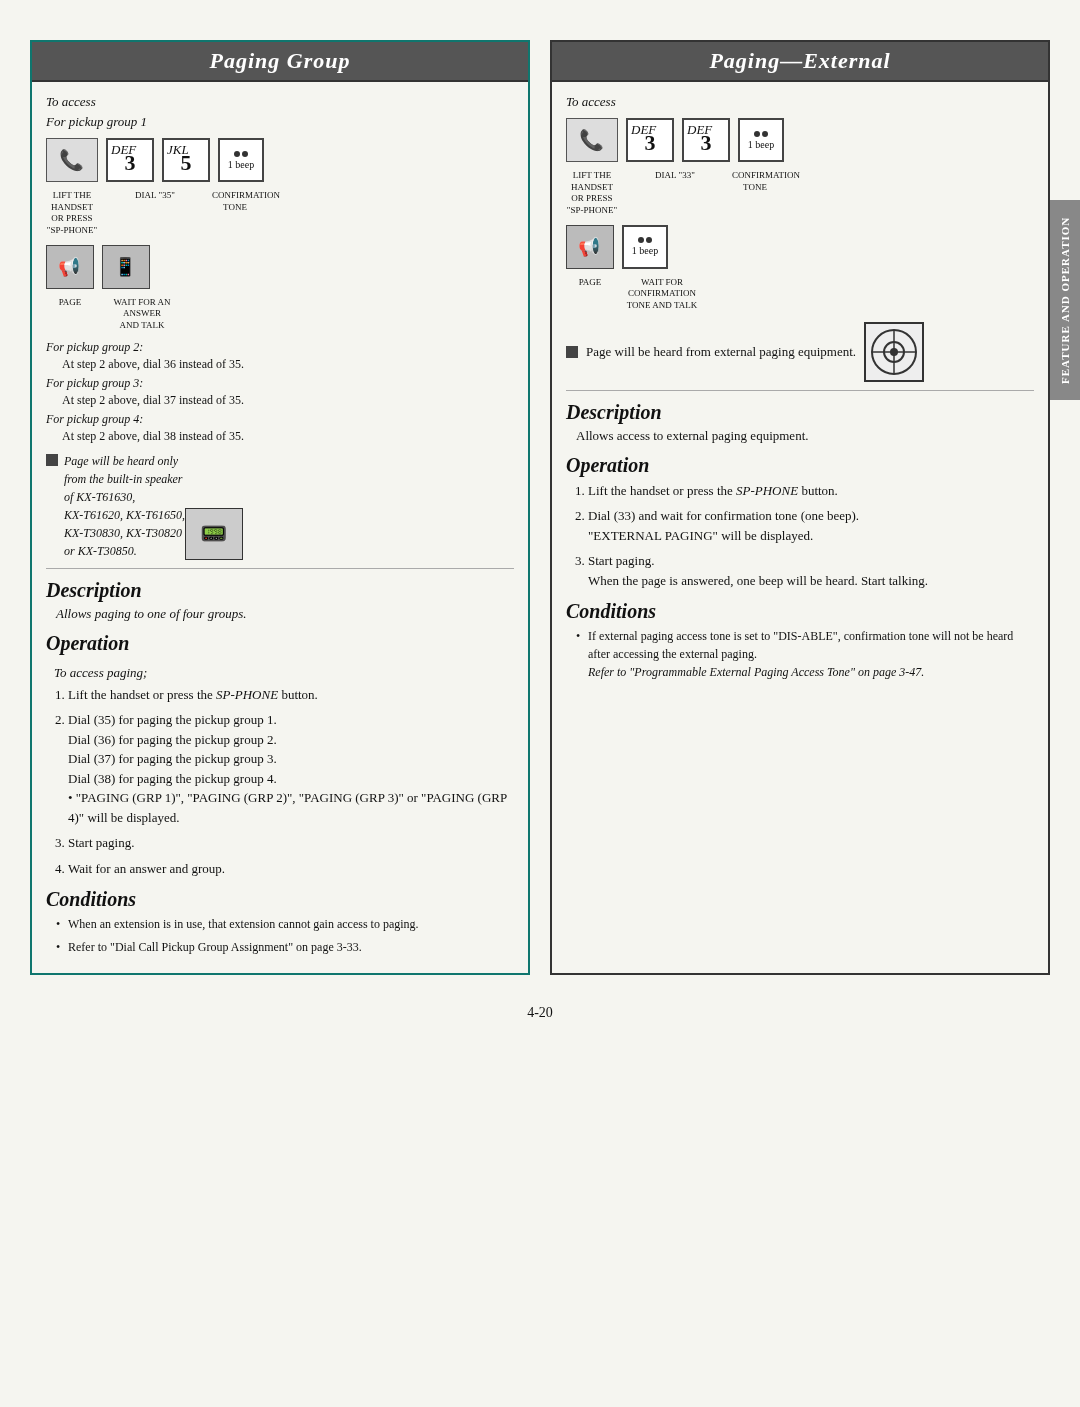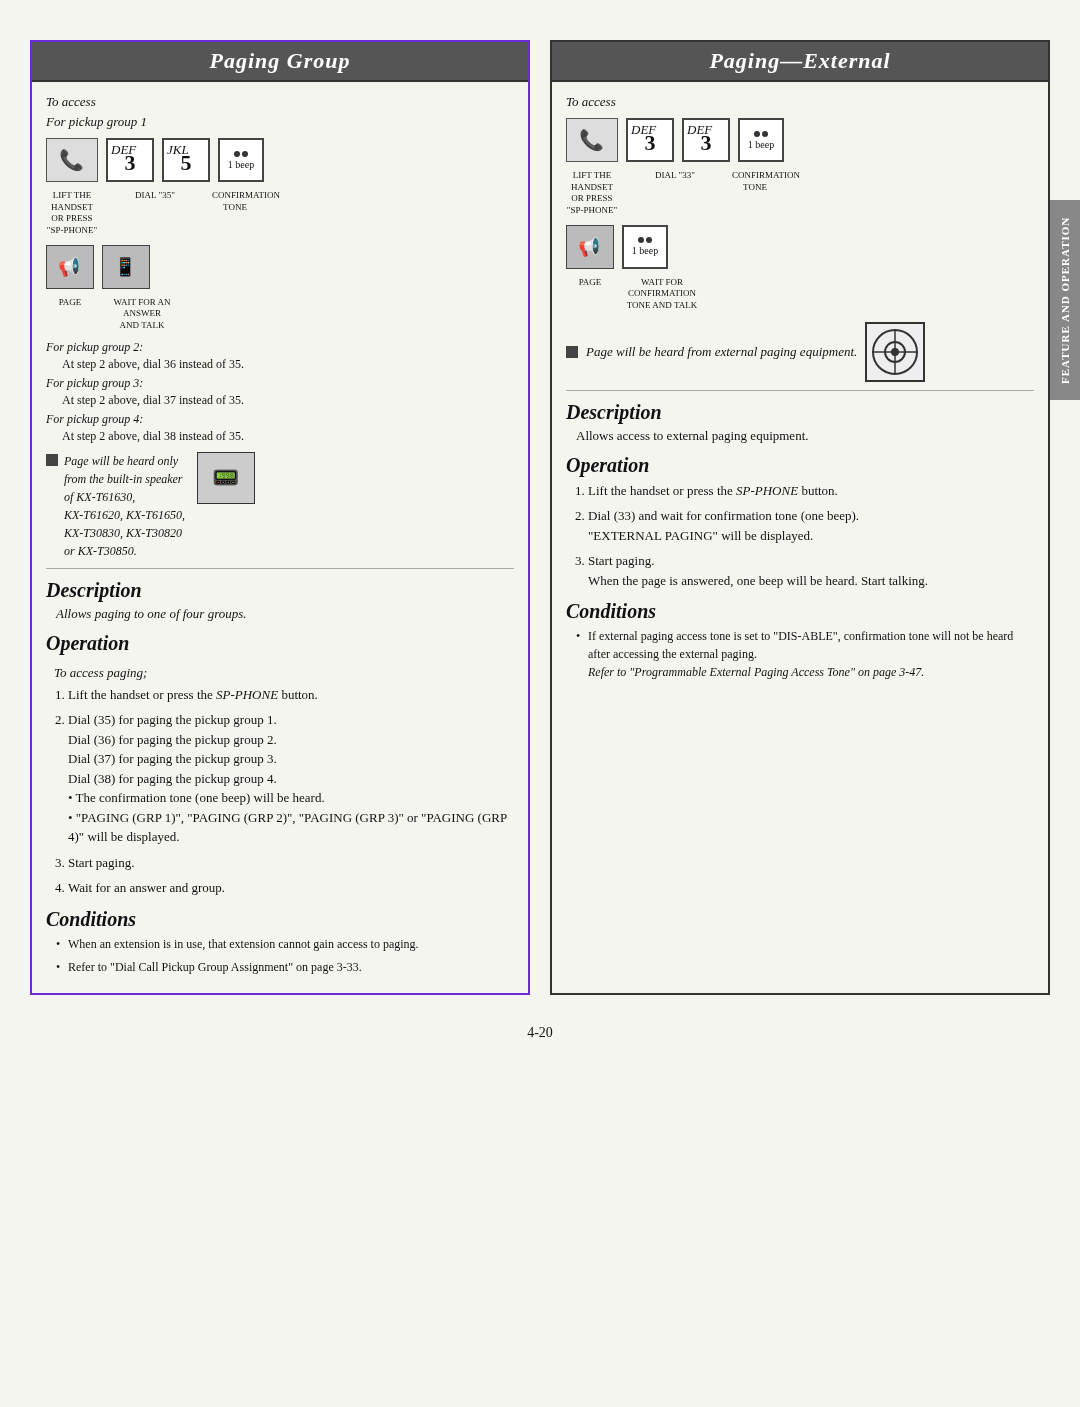--- a/index.html
+++ b/index.html
@@ -16,21 +16,21 @@
       flex-direction: column;
       width: 100%;
     }
     .two-col {
       display: flex;
       gap: 20px;
       width: 100%;
     }
     .col-left {
       flex: 1;
-      border: 2px solid #6d28d9;
+      border: 2px solid #0f766e;
       padding: 0;
       position: relative;
     }
     .col-right {
       flex: 1;
       border: 2px solid #333;
       padding: 0;
       position: relative;
     }
     .section-title {
@@ -272,43 +272,41 @@
       margin: 8px 0;
     }
     .paging-ext-note .note-square {
       width: 12px;
       height: 12px;
       background: #444;
       flex-shrink: 0;
     }
     .paging-ext-note .note-text {
       font-size: 13px;
-      font-style: italic;
       line-height: 1.4;
     }
     .speaker-ext-icon {
       width: 60px;
       height: 60px;
       border: 2px solid #333;
       background: #eee;
       display: flex;
       align-items: center;
       justify-content: center;
       font-size: 26px;
       flex-shrink: 0;
     }
     hr.divider {
       border: none;
       border-top: 1px solid #aaa;
       margin: 8px 0;
     }
     .paging-group-speaker-row {
       display: flex;
-      gap: 12px;
-      align-items: flex-start;
+      align-items: flex-end;
       margin: 8px 0;
     }
   </style>
 </head>
 <body>
 
 <div class="page-container">
   <div class="two-col">
 
     <div class="col-left">
@@ -392,21 +390,20 @@
         <div class="op-section">
           <h2>Operation</h2>
           <div class="op-section sub-head" style="font-size:13px; margin-left:8px; font-style:italic;">To access paging;</div>
           <ol class="op-list">
             <li>Lift the handset or press the <em>SP-PHONE</em> button.</li>
             <li>
               Dial (35) for paging the pickup group 1.<br>
               Dial (36) for paging the pickup group 2.<br>
               Dial (37) for paging the pickup group 3.<br>
               Dial (38) for paging the pickup group 4.<br>
-              <span style="display:block; padding-left:0;">• The confirmation tone (one beep) will be heard.</span>
               <span style="display:block; padding-left:0;">• "PAGING (GRP 1)", "PAGING (GRP 2)", "PAGING (GRP 3)" or "PAGING (GRP 4)" will be displayed.</span>
             </li>
             <li>Start paging.</li>
             <li>Wait for an answer and group.</li>
           </ol>
         </div>
 
         <div class="cond-section">
           <h2>Conditions</h2>
           <ul class="cond-list">

